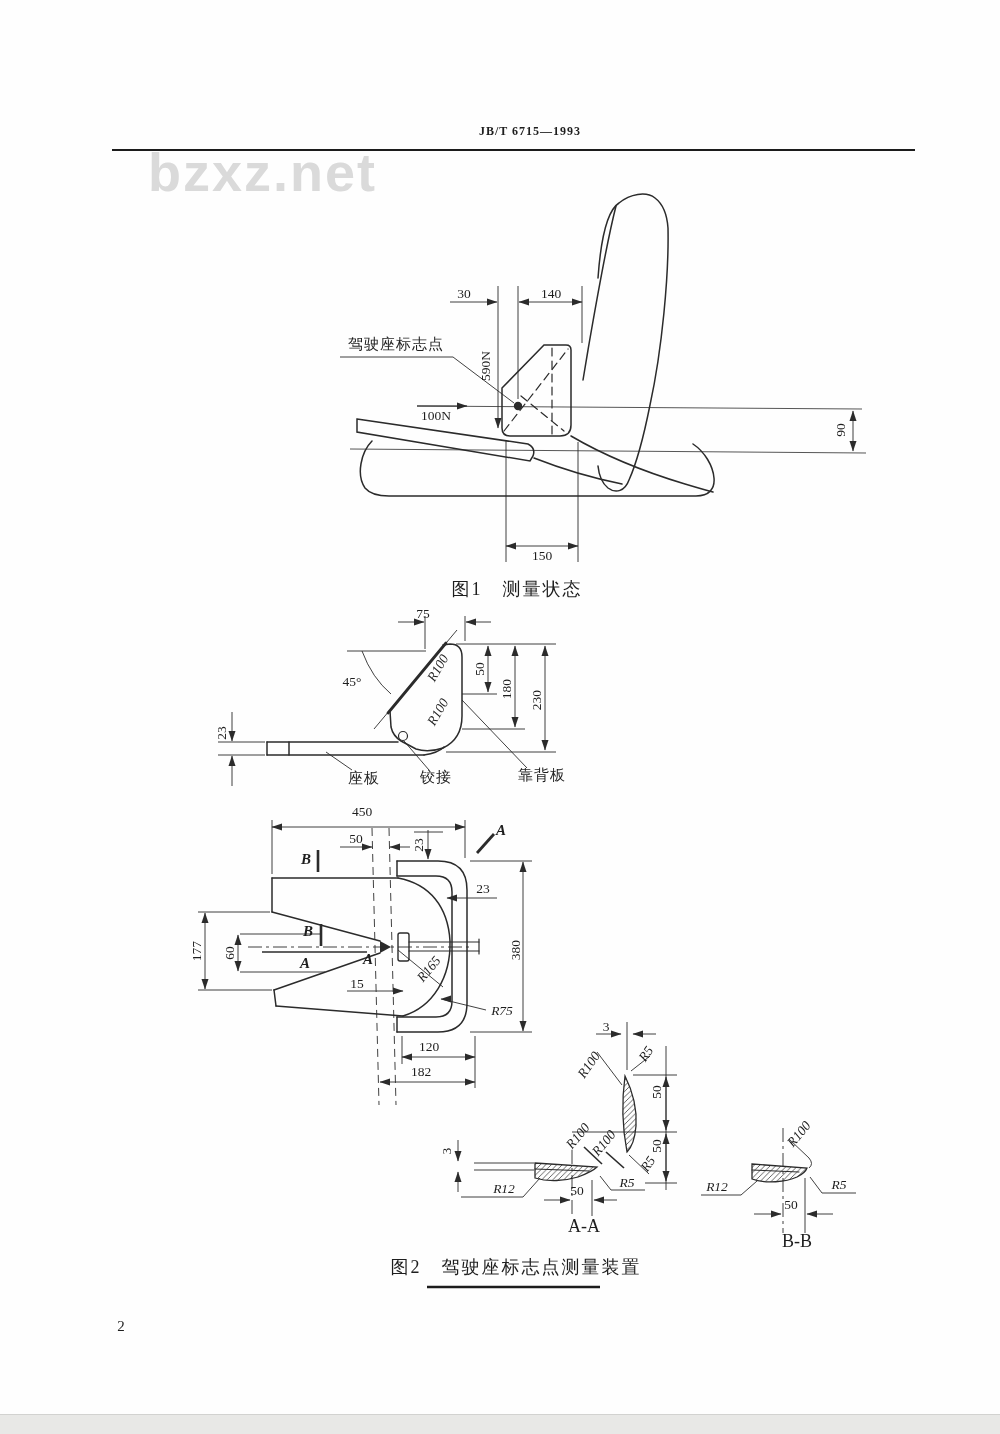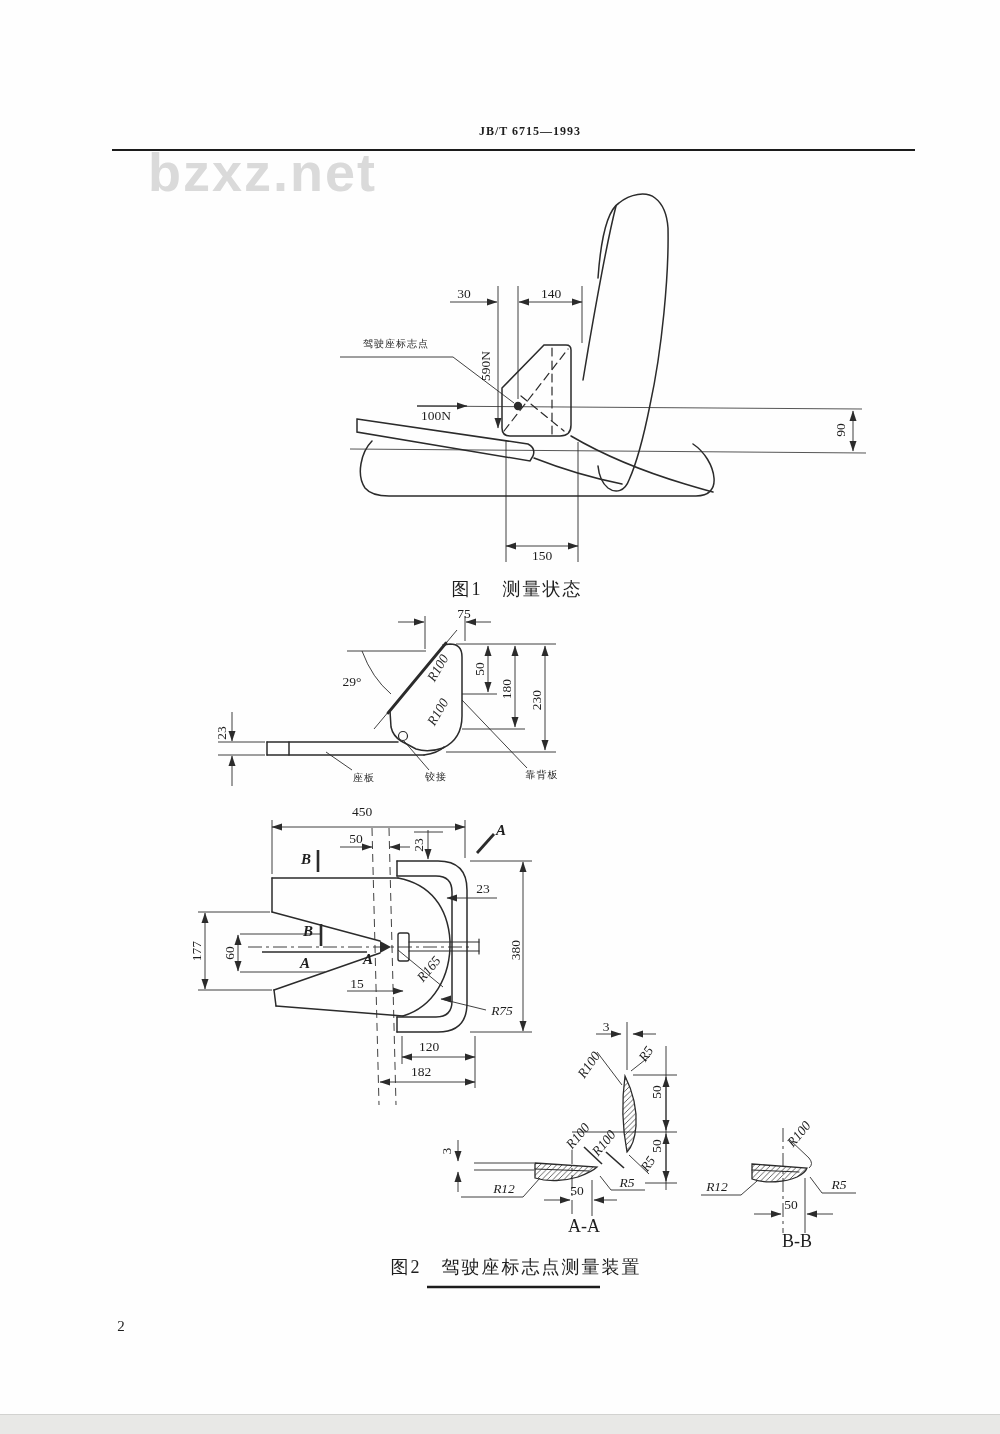--- a/index.html
+++ b/index.html
@@ -15,21 +15,21 @@
   svg{position:absolute;left:0;top:0;z-index:2;}
   .lbl{
     position:absolute;z-index:3;transform:translate(-50%,-50%);
     font-size:13.5px;white-space:nowrap;color:#1e1e1e;line-height:1;
   }
   .r90{transform:translate(-50%,-50%) rotate(-90deg);}
   .r50{transform:translate(-50%,-50%) rotate(-50deg);}
   .r55{transform:translate(-50%,-50%) rotate(-55deg);}
   .r60{transform:translate(-50%,-50%) rotate(-60deg);}
   .it{font-style:italic;}
-  .cn{font-size:10px;letter-spacing:1px;text-align:right;}
+  .cn{font-size:15px;letter-spacing:1px;text-align:right;}
   .cap{font-size:18px;letter-spacing:2px;}
   .hdr{font-size:12px;font-weight:bold;letter-spacing:1px;}
   .sec{font-size:15px;font-weight:bold;font-style:italic;}
   #bottom-band{
     position:absolute;left:0;top:1414px;width:1000px;height:20px;
     background:#e8e8e6;border-top:1px solid #d2d2d0;z-index:1;
   }
 </style>
 </head>
 <body>
@@ -232,22 +232,22 @@
 
   <span class="lbl" style="left:464px;top:294px">30</span>
   <span class="lbl" style="left:551px;top:294px">140</span>
   <span class="lbl r90" style="left:486px;top:366px">590N</span>
   <span class="lbl" style="left:436px;top:416px">100N</span>
   <span class="lbl cn" style="left:396px;top:344px">驾驶座标志点</span>
   <span class="lbl r90" style="left:841px;top:430px">90</span>
   <span class="lbl" style="left:542px;top:556px">150</span>
   <div class="lbl cap" style="left:517px;top:589px">图1　测量状态</div>
 
-  <span class="lbl" style="left:464px;top:614px">75</span>
-  <span class="lbl" style="left:352px;top:682px">29°</span>
+  <span class="lbl" style="left:423px;top:614px">75</span>
+  <span class="lbl" style="left:352px;top:682px">45°</span>
   <span class="lbl r60 it" style="left:438px;top:668px">R100</span>
   <span class="lbl r60 it" style="left:438px;top:712px">R100</span>
   <span class="lbl r90" style="left:480px;top:669px">50</span>
   <span class="lbl r90" style="left:507px;top:689px">180</span>
   <span class="lbl r90" style="left:537px;top:700px">230</span>
   <span class="lbl r90" style="left:222px;top:733px">23</span>
   <span class="lbl cn" style="left:364px;top:778px">座板</span>
   <span class="lbl cn" style="left:436px;top:777px">铰接</span>
   <span class="lbl cn" style="left:542px;top:775px">靠背板</span>
 

